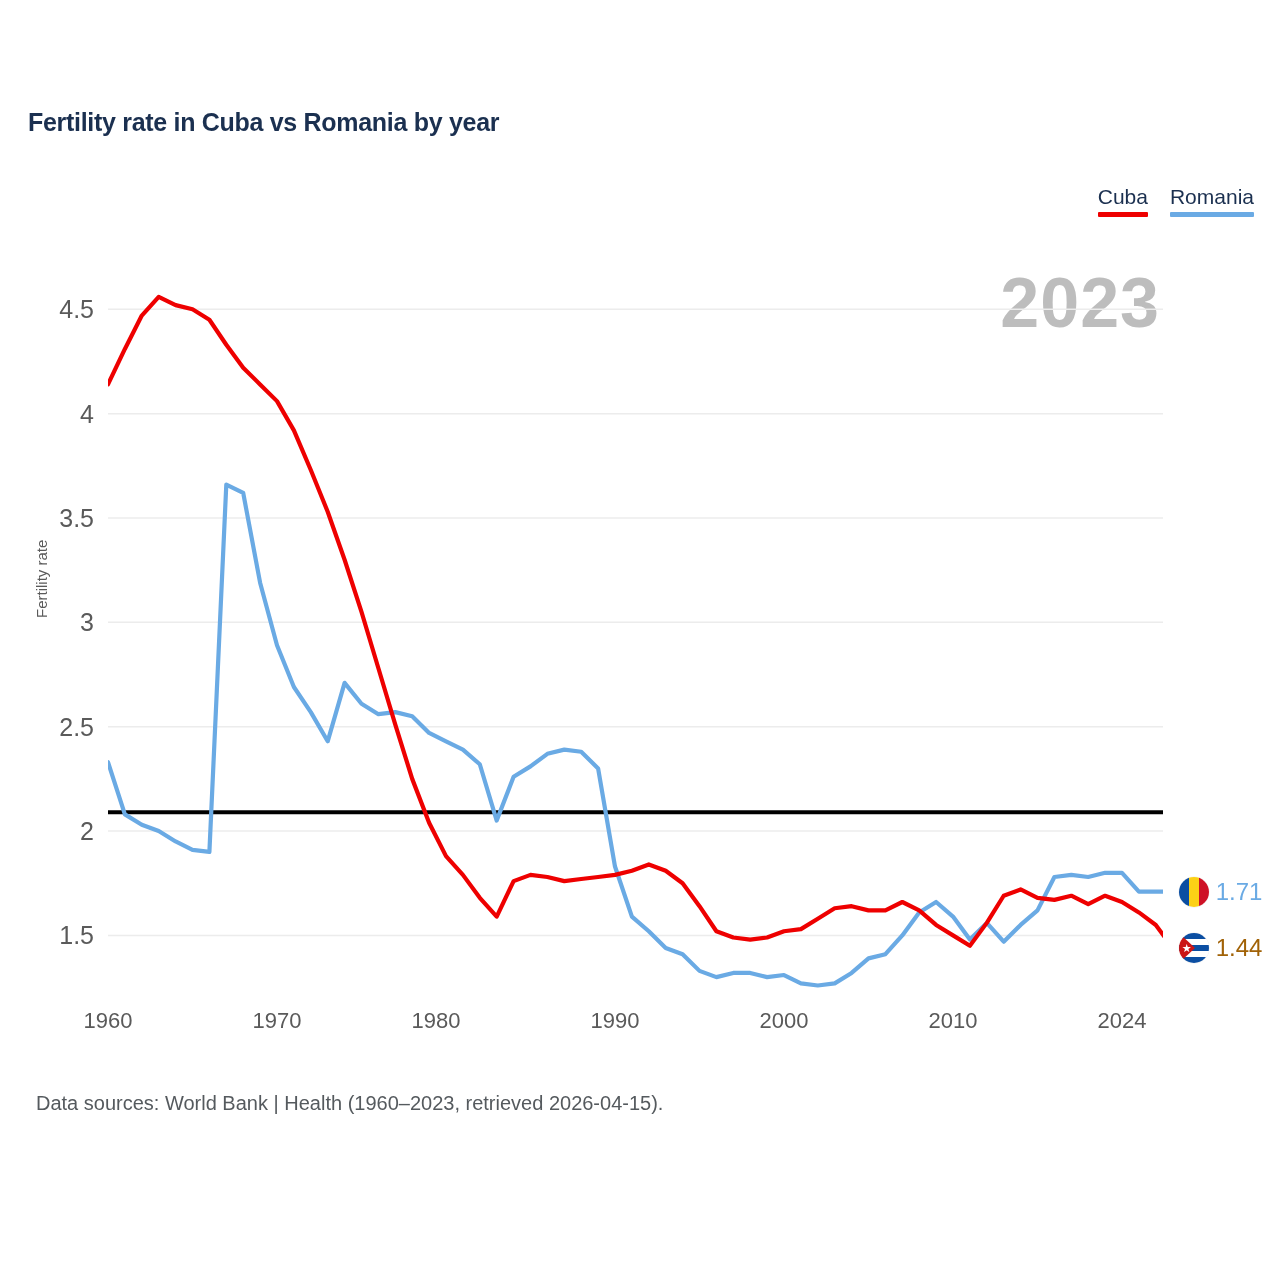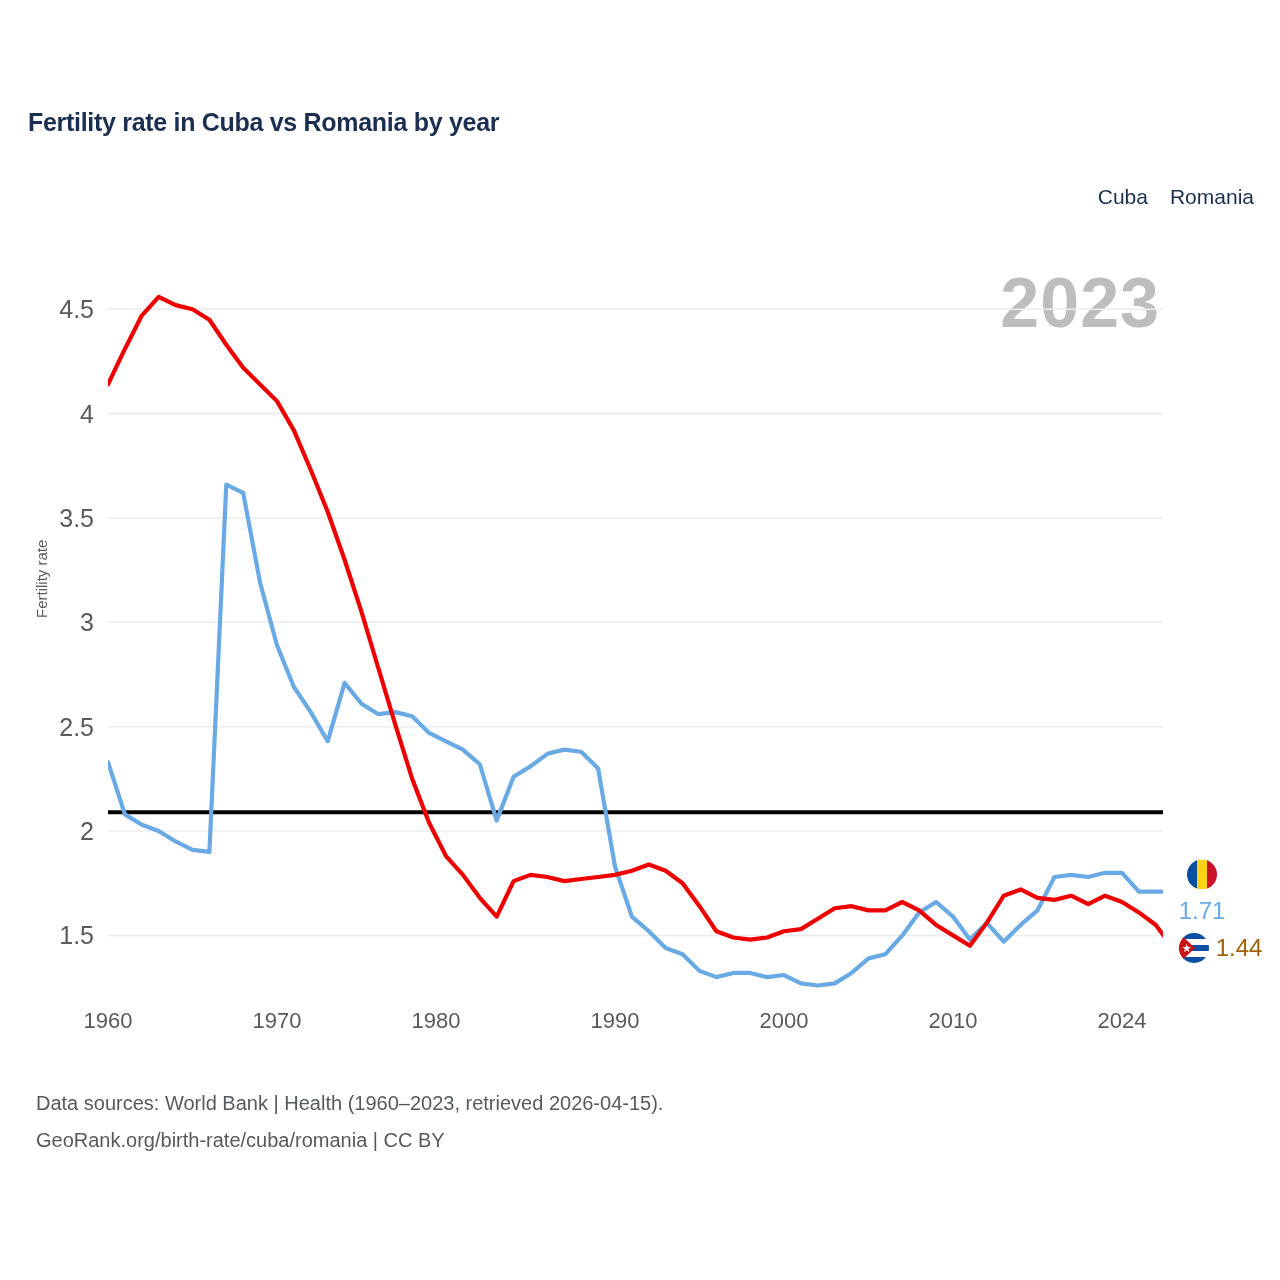--- a/index.html
+++ b/index.html
@@ -24,21 +24,21 @@
   }
 
   
   .legend{
     position:absolute;
     right:26px; top:185px;
     display:flex;
     gap:22px;
     align-items:flex-start;
   }
-  .legend-item{display:flex;flex-direction:row;align-items:center;}
+  .legend-item{display:flex;flex-direction:column;align-items:center;}
   .legend-label{
     font-size:21px;
     color:#1b3050;
     line-height:24px;
     white-space:nowrap;
   }
   .legend-rule{
     height:5px;
     width:100%;
     margin-top:3px;
@@ -188,21 +188,21 @@
           <line x1="0" x2="1055" y1="240" y2="240" stroke="#ececec" stroke-width="1.5"></line>
           <line x1="0" x2="1055" y1="135.6521739130435" y2="135.6521739130435" stroke="#ececec" stroke-width="1.5"></line>
           <line x1="0" x2="1055" y1="31.304347826086996" y2="31.304347826086996" stroke="#ececec" stroke-width="1.5"></line>
         </g>
       <path id="refline" fill="none" stroke="#000000" stroke-width="4" d="M0 534.2608695652175 L1055 534.2608695652175"></path>
       <path id="line-romania" fill="none" stroke="#6aaae4" stroke-width="4.2" stroke-linejoin="round" stroke-linecap="round" d="M0.00 484.17 L16.90 536.35 L33.80 546.78 L50.70 553.04 L67.60 563.48 L84.50 571.83 L101.40 573.91 L118.30 206.61 L135.20 214.96 L152.10 304.70 L169.00 367.30 L185.90 409.04 L202.80 434.09 L219.70 463.30 L236.60 404.87 L253.50 425.74 L270.40 436.17 L287.30 434.09 L304.20 438.26 L321.10 454.96 L338.00 463.30 L354.90 471.65 L371.80 486.26 L388.70 542.61 L405.60 498.78 L422.50 488.35 L439.40 475.83 L456.30 471.65 L473.20 473.74 L490.10 490.43 L507.00 588.52 L523.90 638.61 L540.80 653.22 L557.70 669.91 L574.60 676.17 L591.50 692.87 L608.40 699.13 L625.30 694.96 L642.20 694.96 L659.10 699.13 L676.00 697.04 L692.90 705.39 L709.80 707.48 L726.70 705.39 L743.60 694.96 L760.50 680.35 L777.40 676.17 L794.30 657.39 L811.20 634.43 L828.10 624.00 L845.00 638.61 L861.90 661.57 L878.80 644.87 L895.70 663.65 L912.60 646.96 L929.50 632.35 L946.40 598.96 L963.30 596.87 L980.20 598.96 L997.10 594.78 L1014.00 594.78 L1030.90 613.57 L1047.80 613.57 L1064.70 613.57"></path>
       <path id="line-cuba" fill="none" stroke="#ee0000" stroke-width="4.2" stroke-linejoin="round" stroke-linecap="round" d="M0.00 106.43 L16.90 70.96 L33.80 37.57 L50.70 18.78 L67.60 27.13 L84.50 31.30 L101.40 41.74 L118.30 66.78 L135.20 89.74 L152.10 106.43 L169.00 123.13 L185.90 152.35 L202.80 192.00 L219.70 233.74 L236.60 281.74 L253.50 333.91 L270.40 390.26 L287.30 446.61 L304.20 500.87 L321.10 544.70 L338.00 578.09 L354.90 596.87 L371.80 619.83 L388.70 638.61 L405.60 603.13 L422.50 596.87 L439.40 598.96 L456.30 603.13 L473.20 601.04 L490.10 598.96 L507.00 596.87 L523.90 592.70 L540.80 586.43 L557.70 592.70 L574.60 605.22 L591.50 628.17 L608.40 653.22 L625.30 659.48 L642.20 661.57 L659.10 659.48 L676.00 653.22 L692.90 651.13 L709.80 640.70 L726.70 630.26 L743.60 628.17 L760.50 632.35 L777.40 632.35 L794.30 624.00 L811.20 632.35 L828.10 646.96 L845.00 657.39 L861.90 667.83 L878.80 644.87 L895.70 617.74 L912.60 611.48 L929.50 619.83 L946.40 621.91 L963.30 617.74 L980.20 626.09 L997.10 617.74 L1014.00 624.00 L1030.90 634.43 L1047.80 646.96 L1064.70 669.91"></path>
     </svg>
   </div>
 
-  <div class="endlabel" id="endlabel-romania" style="left: 1178.7px; top: 891.565px; flex-direction: column;">
+  <div class="endlabel" id="endlabel-romania" style="left: 1178.7px; top: 891.565px;">
     <span class="flag flag-ro">
         <i></i>
         <i></i>
         <i></i>
       </span>
     <span class="endval" id="endval-romania" style="color: rgb(106, 170, 228);">1.71</span>
   </div>
 
   <div class="endlabel" id="endlabel-cuba" style="left: 1178.7px; top: 947.913px;">
     <span class="flag flag-cu">
@@ -212,16 +212,15 @@
         <span class="s s4"></span>
         <span class="s s5"></span>
       <span class="tri"></span>
         <span class="star">★</span>
     </span>
     <span class="endval" id="endval-cuba" style="color: #a16207;">1.44</span>
   </div>
 
   <div class="footer">
     <div>Data sources: World Bank | Health (1960–2023, retrieved 2026-04-15).</div>
-    <div>GeoRank.org/birth-rate/cuba/romania | CC BY</div>
   </div>
 
 </div>
 
 </body></html>

